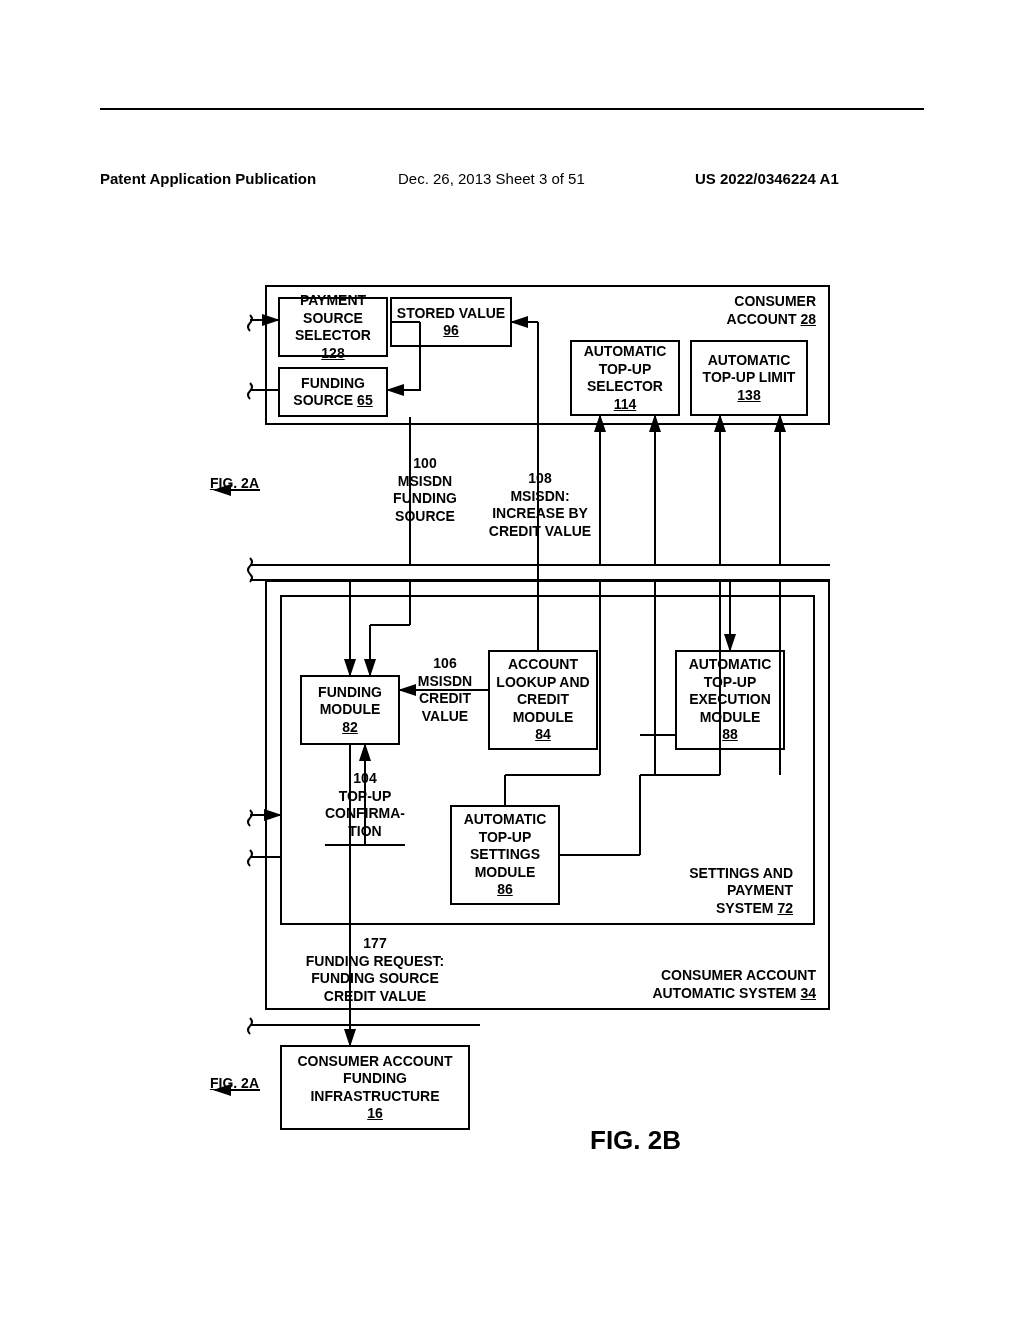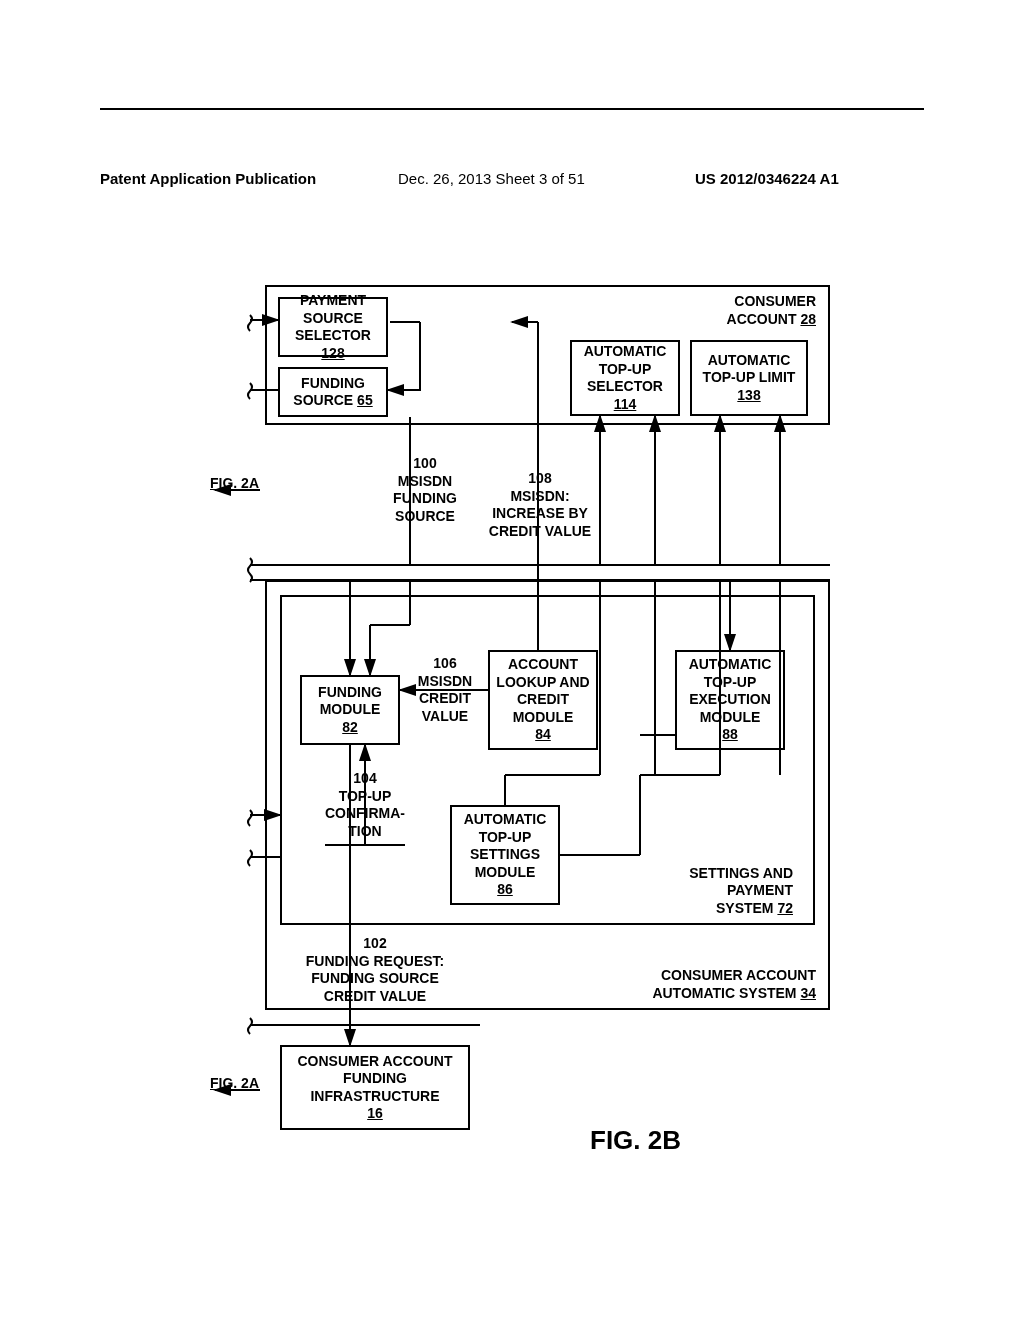--- a/index.html
+++ b/index.html
@@ -20,37 +20,41 @@
   .ln { stroke: #000; stroke-width: 2; fill: none; }
 </style>
 </head>
 <body>
 
 <div class="page">
 
   <div class="hdr">
     <div class="hdr-left">Patent Application Publication</div>
     <div class="hdr-mid">Dec. 26, 2013  Sheet 3 of 51</div>
-    <div class="hdr-right">US 2012/0346224 A1</div>
+    <div class="hdr-right">US 2022/0346224 A1</div>
   </div>
   <div class="hdr-line"></div>
 
   <div class="diagram">
 
     <div class="box" style="left:165px; top:170px; width:565px; height:140px; justify-content:flex-start; align-items:flex-end; padding:6px 12px;">
       <div>CONSUMER</div>
       <div><span>ACCOUNT</span> <span class="ref">28</span></div>
     </div>
 
     <div class="box" style="left:178px; top:182px; width:110px; height:60px;">
       <div>PAYMENT</div>
       <div>SOURCE</div>
       <div><span>SELECTOR</span> <span class="ref">128</span></div>
     </div>
 
+    <div class="box" style="left:290px; top:182px; width:122px; height:50px;">
+      <div>STORED VALUE</div>
+      <div class="ref">96</div>
+    </div>
 
     <div class="box" style="left:178px; top:252px; width:110px; height:50px;">
       <div>FUNDING</div>
       <div><span>SOURCE</span> <span class="ref">65</span></div>
     </div>
 
     <div class="box" style="left:470px; top:225px; width:110px; height:76px;">
       <div>AUTOMATIC</div>
       <div>TOP-UP</div>
       <div><span>SELECTOR</span> <span class="ref">114</span></div>
@@ -127,21 +131,21 @@
 
     <div class="box" style="left:350px; top:690px; width:110px; height:100px;">
       <div>AUTOMATIC</div>
       <div>TOP-UP</div>
       <div>SETTINGS</div>
       <div>MODULE</div>
       <div class="ref">86</div>
     </div>
 
     <div class="lbl" style="left:190px; top:820px; width:170px;">
-      <div>102</div>
+      <div>177</div>
       <div>FUNDING REQUEST:</div>
       <div>FUNDING SOURCE</div>
       <div>CREDIT VALUE</div>
     </div>
 
     <div class="box" style="left:180px; top:930px; width:190px; height:85px;">
       <div>CONSUMER ACCOUNT</div>
       <div>FUNDING</div>
       <div>INFRASTRUCTURE</div>
       <div class="ref">16</div>

